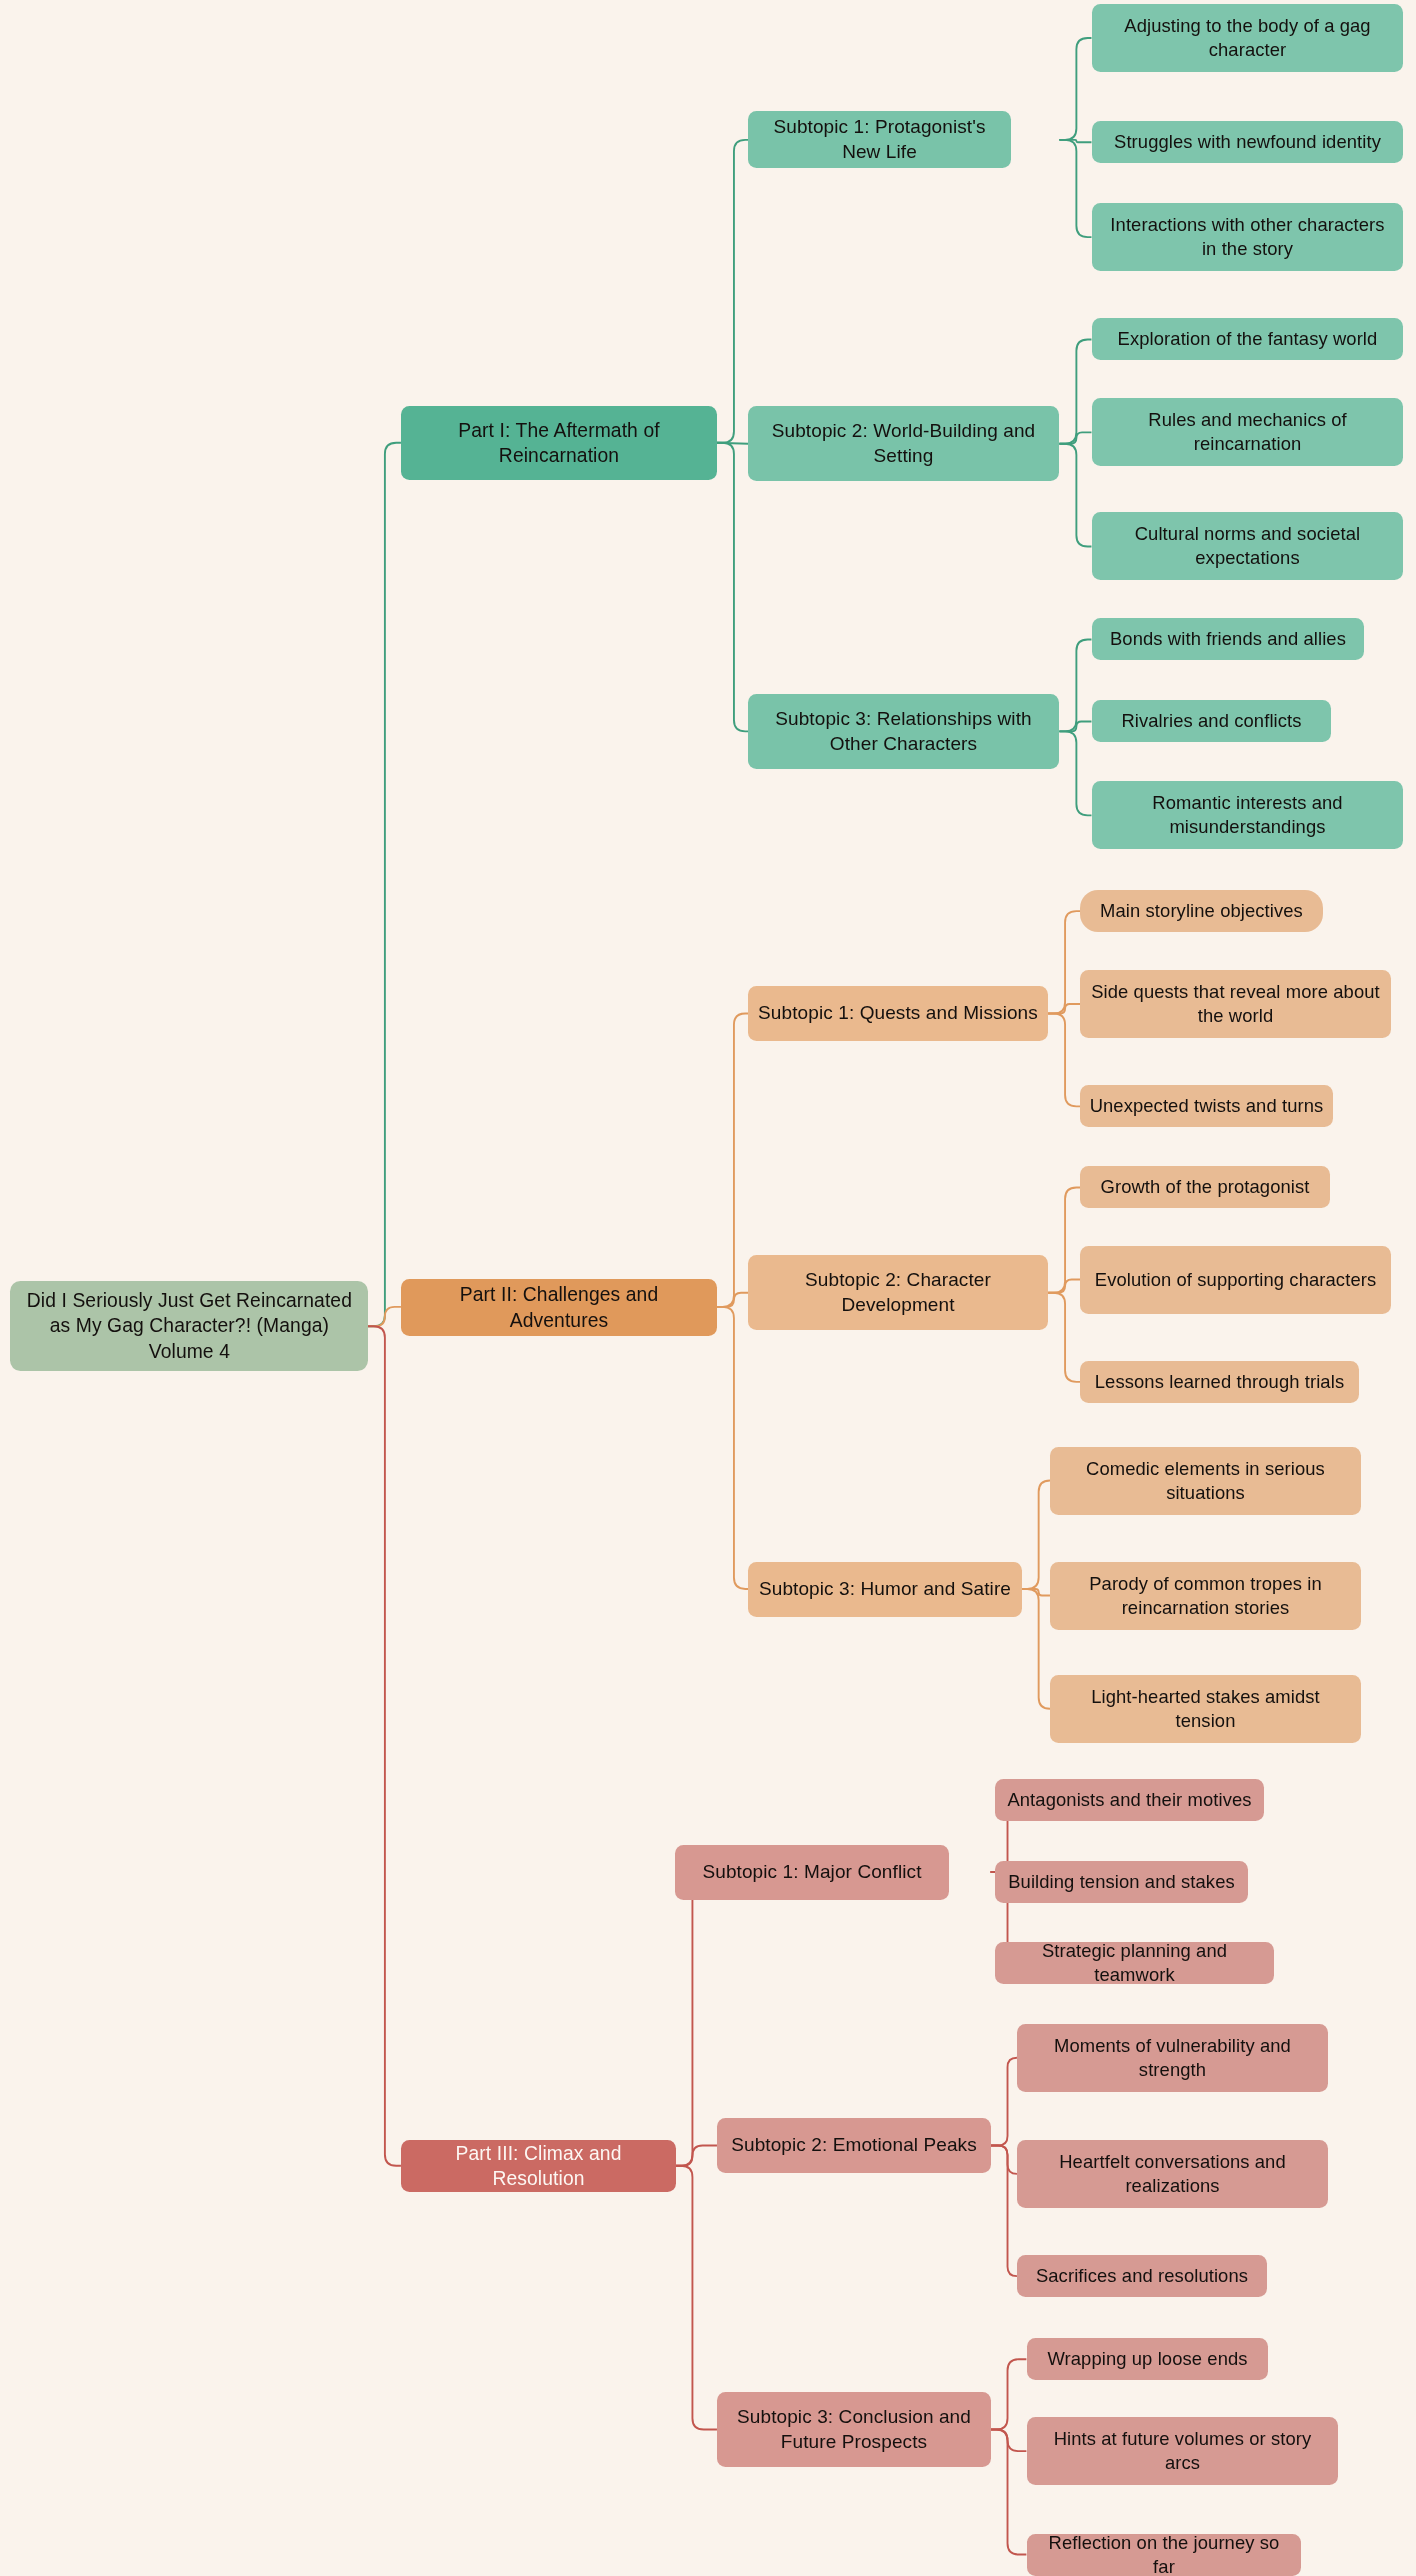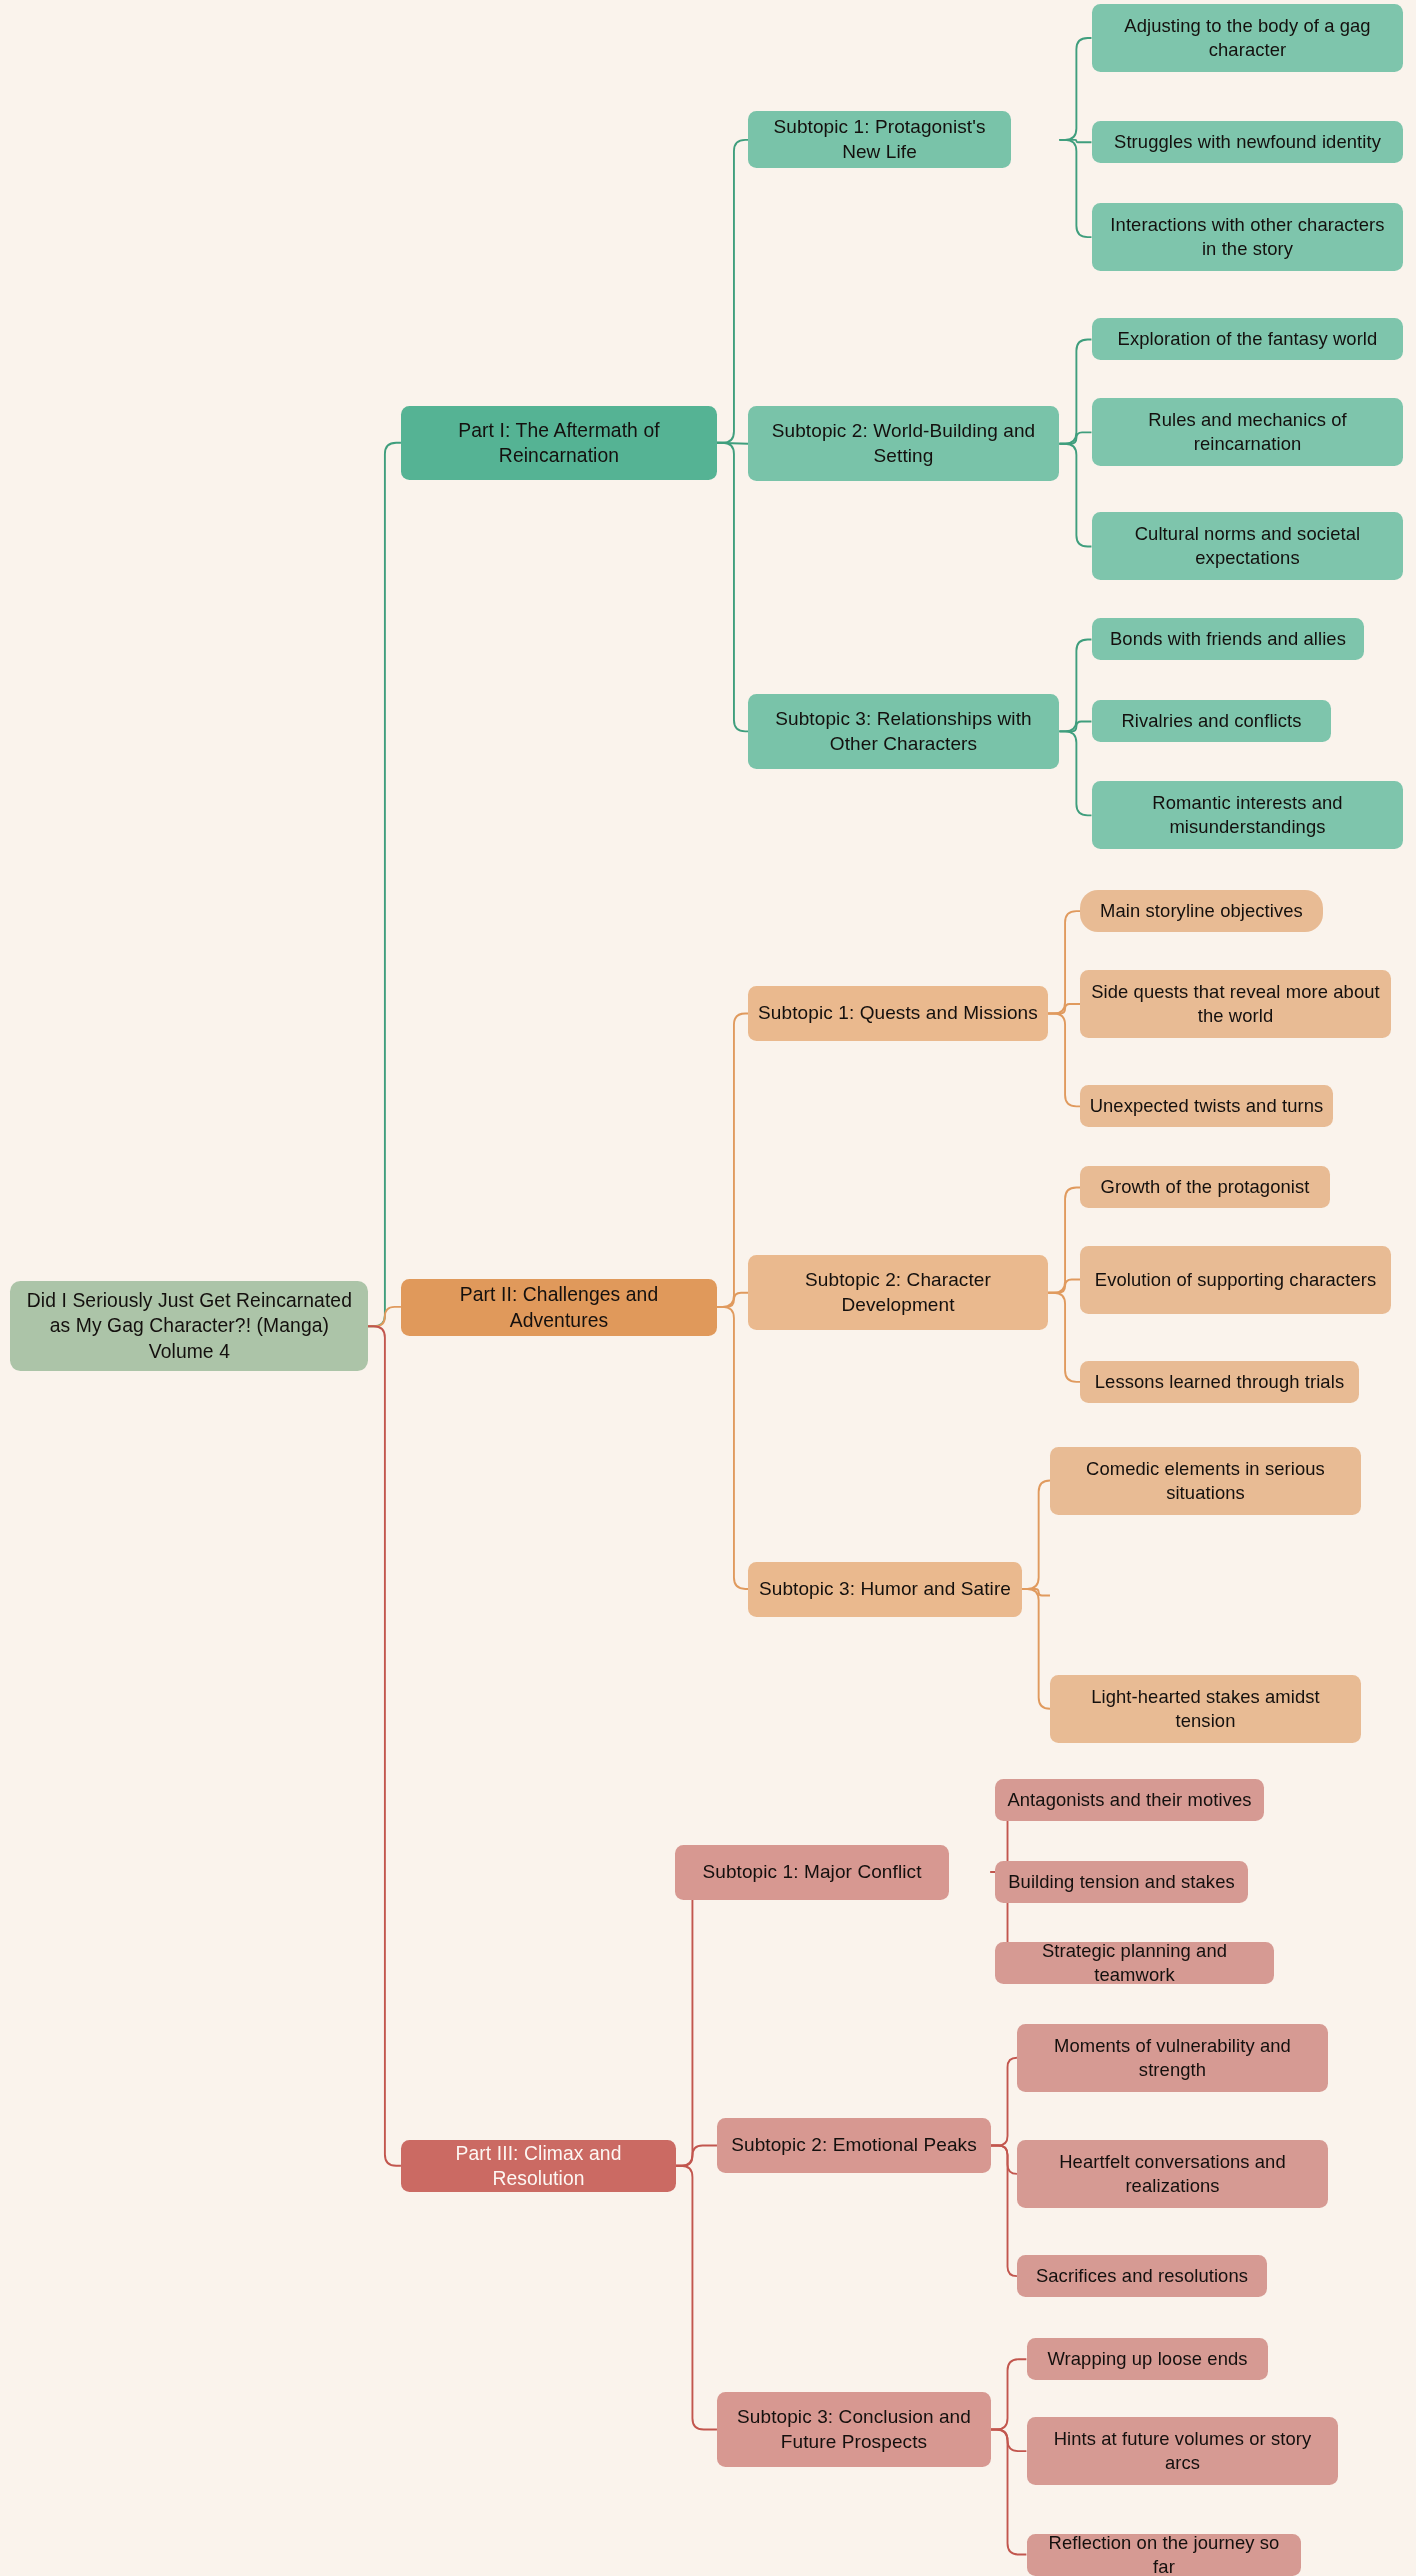--- a/index.html
+++ b/index.html
@@ -146,20 +146,21 @@
     <div class="node sub-orange" style="left: 748px; top: 986px; width: 300px; height: 55px;">Subtopic 1: Quests and Missions</div>
     <div class="node leaf-orange" style="left: 1080px; top: 890px; width: 243px; height: 42px; border-radius: 18px;">Main storyline objectives</div>
     <div class="node leaf-orange" style="left: 1080px; top: 970px; width: 311px; height: 68px;">Side quests that reveal more about the world</div>
     <div class="node leaf-orange" style="left: 1080px; top: 1085px; width: 253px; height: 42px;">Unexpected twists and turns</div>
     <div class="node sub-orange" style="left: 748px; top: 1255px; width: 300px; height: 75px;">Subtopic 2: Character Development</div>
     <div class="node leaf-orange" style="left: 1080px; top: 1166px; width: 250px; height: 42px;">Growth of the protagonist</div>
     <div class="node leaf-orange" style="left: 1080px; top: 1246px; width: 311px; height: 68px;">Evolution of supporting characters</div>
     <div class="node leaf-orange" style="left: 1080px; top: 1361px; width: 279px; height: 42px;">Lessons learned through trials</div>
     <div class="node sub-orange" style="left: 748px; top: 1562px; width: 274px; height: 55px;">Subtopic 3: Humor and Satire</div>
     <div class="node leaf-orange" style="left: 1050px; top: 1447px; width: 311px; height: 68px;">Comedic elements in serious situations</div>
+    <div class="node leaf-orange" style="left: 1050px; top: 1562px; width: 311px; height: 68px;">Parody of common tropes in reincarnation stories</div>
     <div class="node leaf-orange" style="left: 1050px; top: 1675px; width: 311px; height: 68px;">Light-hearted stakes amidst tension</div>
     <div class="node branch-red" style="left: 401px; top: 2140px; width: 275px; height: 52px;">Part III: Climax and Resolution</div>
     <div class="node sub-red" style="left: 675px; top: 1845px; width: 274px; height: 55px;">Subtopic 1: Major Conflict</div>
     <div class="node leaf-red" style="left: 995px; top: 1779px; width: 269px; height: 42px;">Antagonists and their motives</div>
     <div class="node leaf-red" style="left: 995px; top: 1861px; width: 253px; height: 42px;">Building tension and stakes</div>
     <div class="node leaf-red" style="left: 995px; top: 1942px; width: 279px; height: 42px;">Strategic planning and teamwork</div>
     <div class="node sub-red" style="left: 717px; top: 2118px; width: 274px; height: 55px;">Subtopic 2: Emotional Peaks</div>
     <div class="node leaf-red" style="left: 1017px; top: 2024px; width: 311px; height: 68px;">Moments of vulnerability and strength</div>
     <div class="node leaf-red" style="left: 1017px; top: 2140px; width: 311px; height: 68px;">Heartfelt conversations and realizations</div>
     <div class="node leaf-red" style="left: 1017px; top: 2255px; width: 250px; height: 42px;">Sacrifices and resolutions</div>

